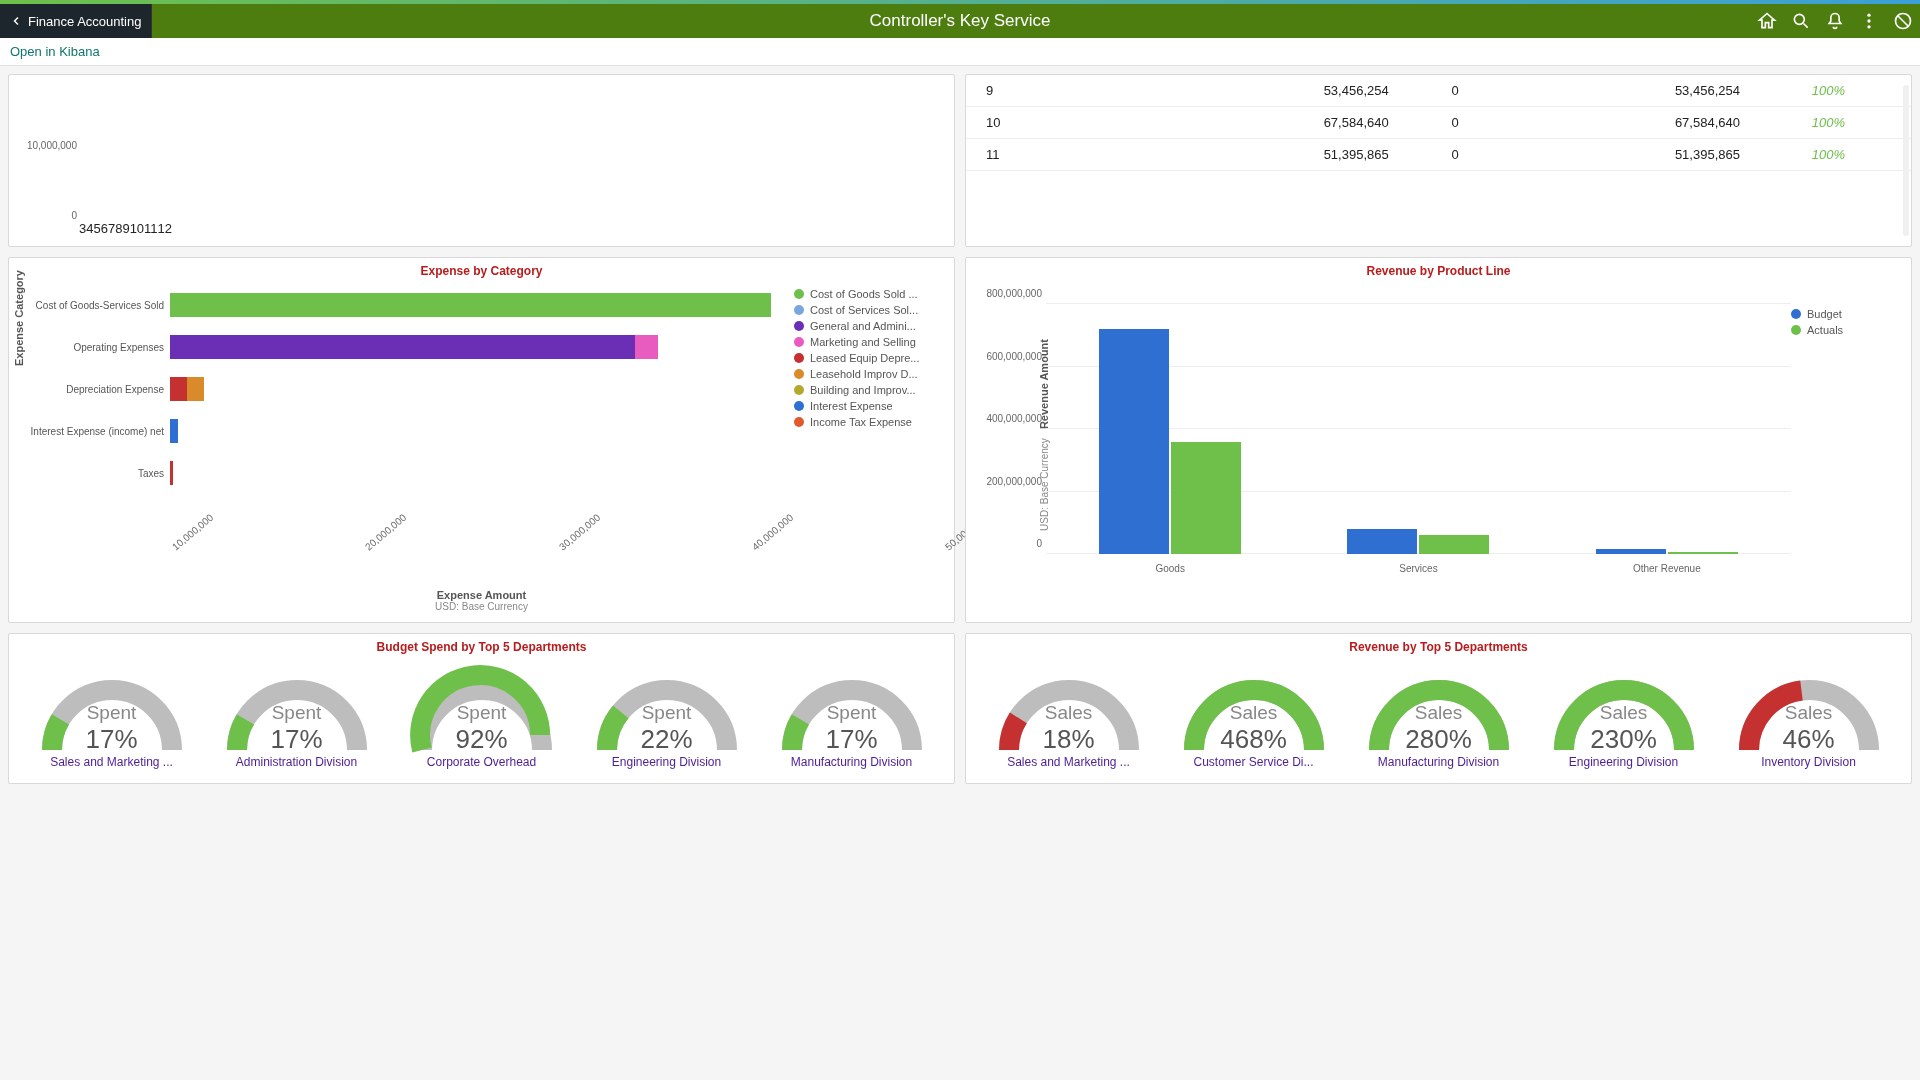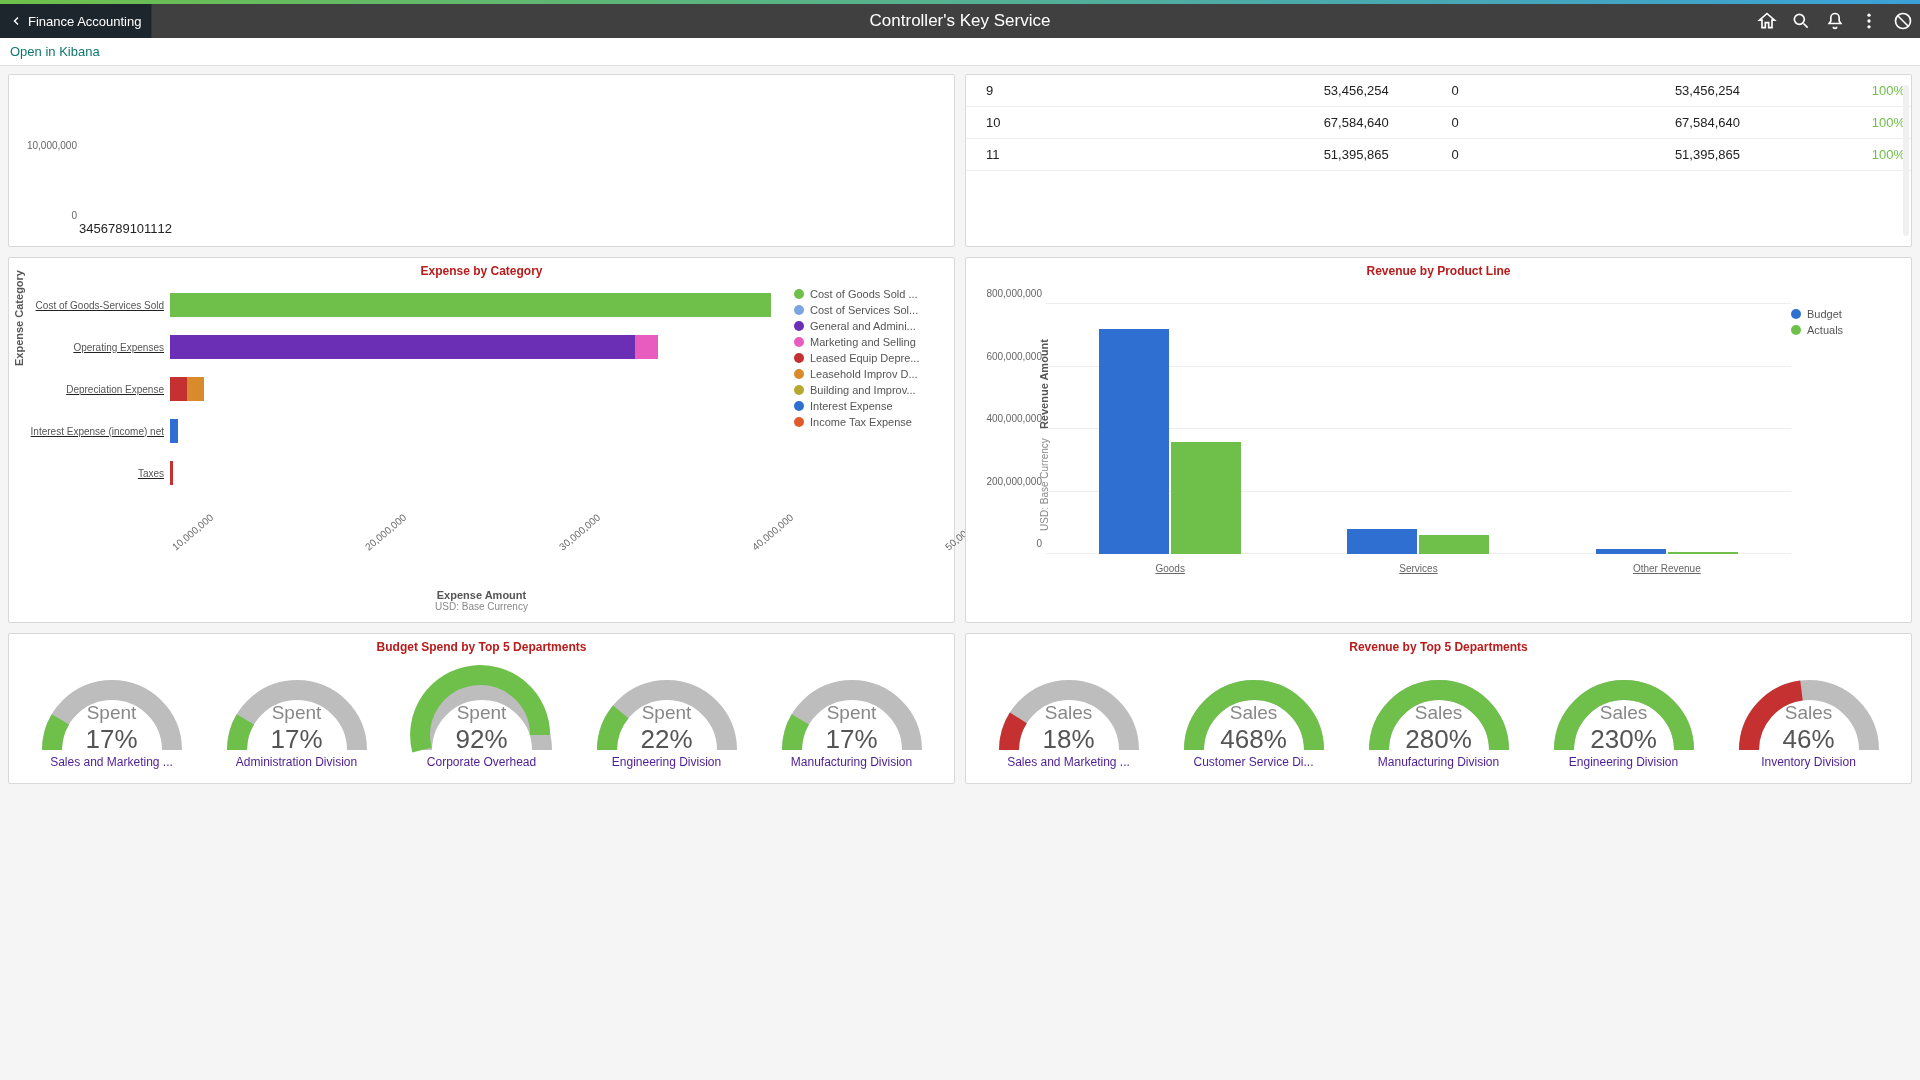--- a/index.html
+++ b/index.html
@@ -1,16 +1,16 @@
 <!DOCTYPE html>
 <html><head>
 <meta charset="utf-8">
 <style>
   html,body{margin:0;padding:0;font-family:"Segoe UI",Arial,sans-serif;background:#f5f5f5;color:#222;font-size:13px;}
-  .topbar{background:#404040;color:#fff;display:flex;align-items:center;height:34px;position:relative;}
+  .topbar{background:#4d7c0f;color:#fff;display:flex;align-items:center;height:34px;position:relative;}
   .topbar .back{display:flex;align-items:center;padding:0 10px;background:#1d252d;border-right:1px solid #333;height:100%;cursor:pointer;}
   .topbar .back svg{width:12px;height:12px;fill:#fff;margin-right:6px;}
   .topbar .title{position:absolute;left:50%;transform:translateX(-50%);font-size:17px;font-weight:500;}
   .topbar .right{margin-left:auto;display:flex;align-items:center;height:100%;}
   .topbar .right .icnbtn{width:34px;height:34px;display:flex;align-items:center;justify-content:center;cursor:pointer;}
   .topbar .right svg{width:20px;height:20px;fill:#fff;}
   .green-strip{height:4px;background:linear-gradient(90deg,#6ec04a,#3aa0d8);}
   .subbar{background:#fff;border-bottom:1px solid #e0e0e0;padding:6px 10px;}
   .subbar a{color:#0f766e;text-decoration:none;}
   .grid{display:grid;grid-template-columns:1fr 1fr;gap:10px;padding:8px;}
@@ -19,44 +19,44 @@
   
   .period-chart{height:140px;display:flex;align-items:flex-end;padding-left:60px;position:relative;}
   .period-chart .ylab{position:absolute;left:0;width:58px;text-align:right;font-size:10px;color:#666;}
   .period-chart .group{flex:1;display:flex;align-items:flex-end;justify-content:center;gap:2px;}
   .period-chart .bar{width:18px;}
   .axis-title{text-align:center;font-size:11px;font-weight:600;color:#555;margin-top:2px;}
   
   table{width:100%;border-collapse:collapse;}
   td{padding:8px 6px;border-bottom:1px solid #eee;font-size:13px;}
   td.num{text-align:right;}
-  td.green{color:#6ec04a;text-align:right;}
+  td.green{color:#6ec04a;text-align:center;font-style:italic;}
   
   .hbar-wrap{display:flex;}
-  .hbar-chart{flex:1;position:relative;height:260px;text-decoration:underline;}
+  .hbar-chart{flex:1;position:relative;height:260px;}
   .hbar-row{display:flex;align-items:center;height:42px;}
   .hbar-row .lbl{width:145px;text-align:right;font-size:10px;color:#555;padding-right:6px;}
   .hbar-row .track{flex:1;position:relative;height:24px;}
   .hbar-row .seg{position:absolute;top:0;height:24px;}
   .hbar-xaxis{margin-left:151px;display:flex;justify-content:space-between;font-size:10px;color:#666;transform:rotate(0);}
   .hbar-xaxis span{transform:rotate(-40deg);transform-origin:left top;white-space:nowrap;width:1px;}
   .legend{width:150px;font-size:11px;color:#555;}
   .legend div{display:flex;align-items:center;margin:4px 0;}
   .legend .sw{width:10px;height:10px;border-radius:50%;margin-right:6px;flex:none;}
   .yaxis-title{position:absolute;left:-6px;top:50%;transform:rotate(-90deg) translateX(50%);transform-origin:left top;font-size:11px;font-weight:600;color:#555;}
   
   .vbar-wrap{display:flex;}
   .vbar-chart{flex:1;position:relative;height:290px;padding-left:70px;}
   .vbar-chart .grid-line{position:absolute;left:70px;right:0;border-top:1px solid #eee;}
   .vbar-chart .ytick{position:absolute;left:0;width:66px;text-align:right;font-size:10px;color:#666;transform:translateY(-50%);}
   .vbar-groups{position:absolute;left:70px;right:0;bottom:20px;top:0;display:flex;}
   .vbar-group{flex:1;display:flex;align-items:flex-end;justify-content:center;gap:2px;}
   .vbar{width:70px;}
   .vbar-xaxis{position:absolute;left:70px;right:0;bottom:0;display:flex;}
-  .vbar-xaxis span{flex:1;text-align:center;font-size:10px;color:#666;text-decoration:underline;}
+  .vbar-xaxis span{flex:1;text-align:center;font-size:10px;color:#666;}
   
   .gauges{display:flex;flex-wrap:wrap;justify-content:space-around;gap:10px 0;}
   .gauge{width:170px;text-align:center;position:relative;}
   .gauge svg{width:170px;height:110px;}
   .gauge .gtxt{position:absolute;left:0;right:0;top:42px;}
   .gauge .gtxt .l1{color:#888;font-size:19px;}
   .gauge .gtxt .l2{font-size:26px;color:#555;font-weight:400;}
   .gauge .gtxt .l3{font-size:12px;color:#4c1d95;white-space:nowrap;overflow:hidden;text-overflow:ellipsis;padding:0 4px;}
   .scroll-hint{position:absolute;right:2px;top:10px;bottom:10px;width:6px;background:#f0f0f0;border-radius:3px;}
   .axis-sub{text-align:center;font-size:10px;color:#888;}

